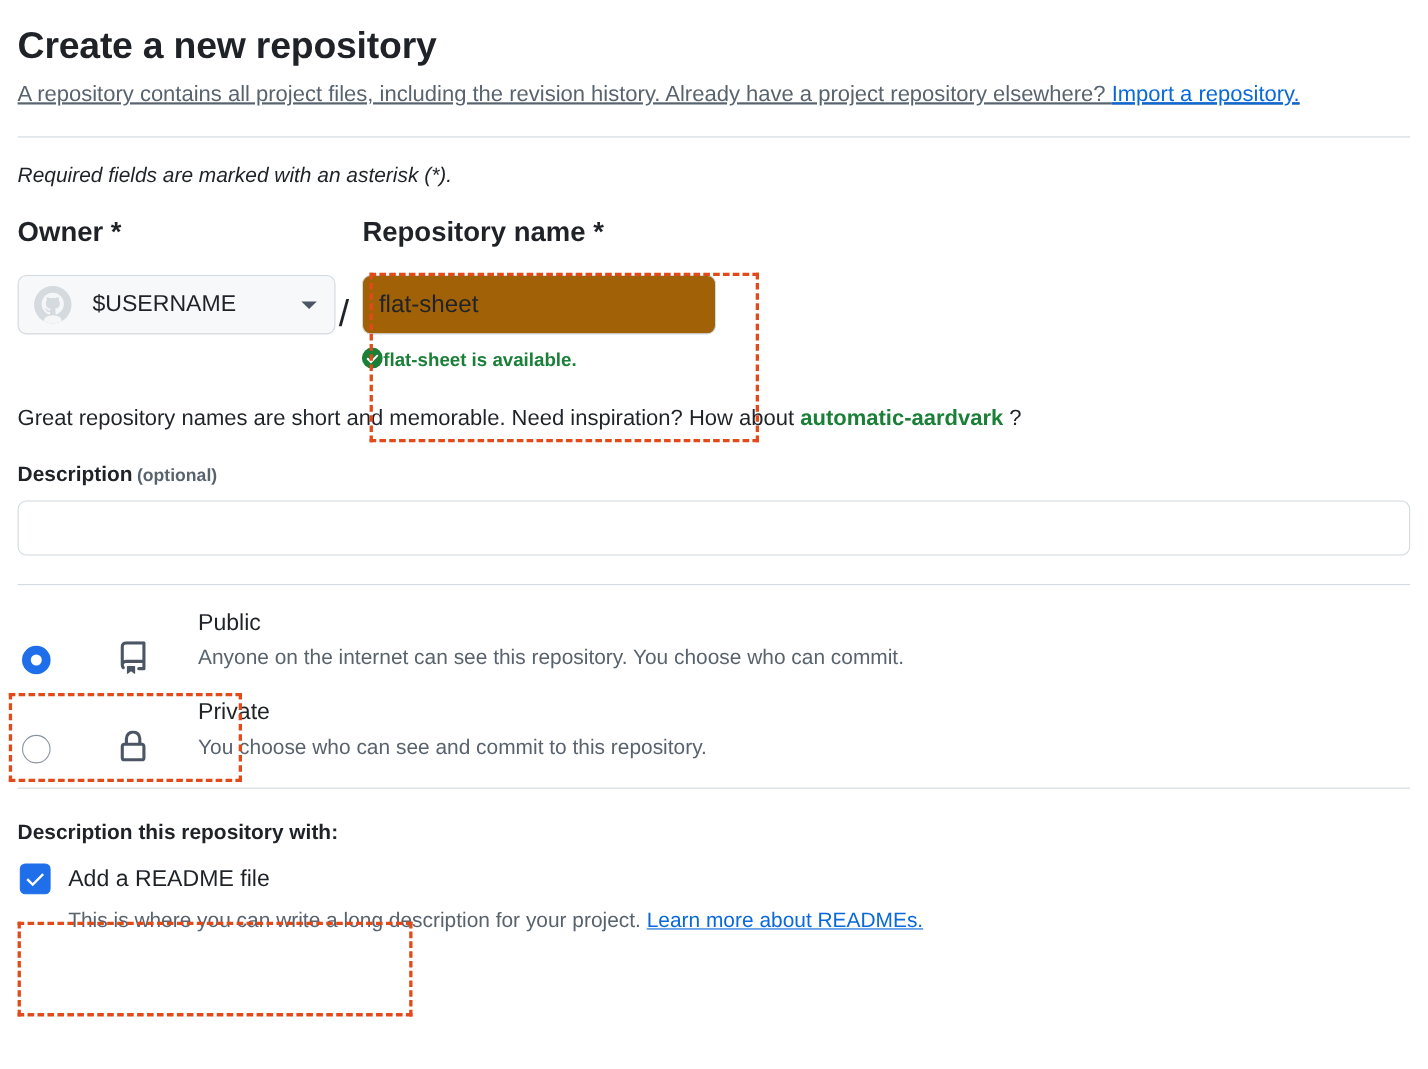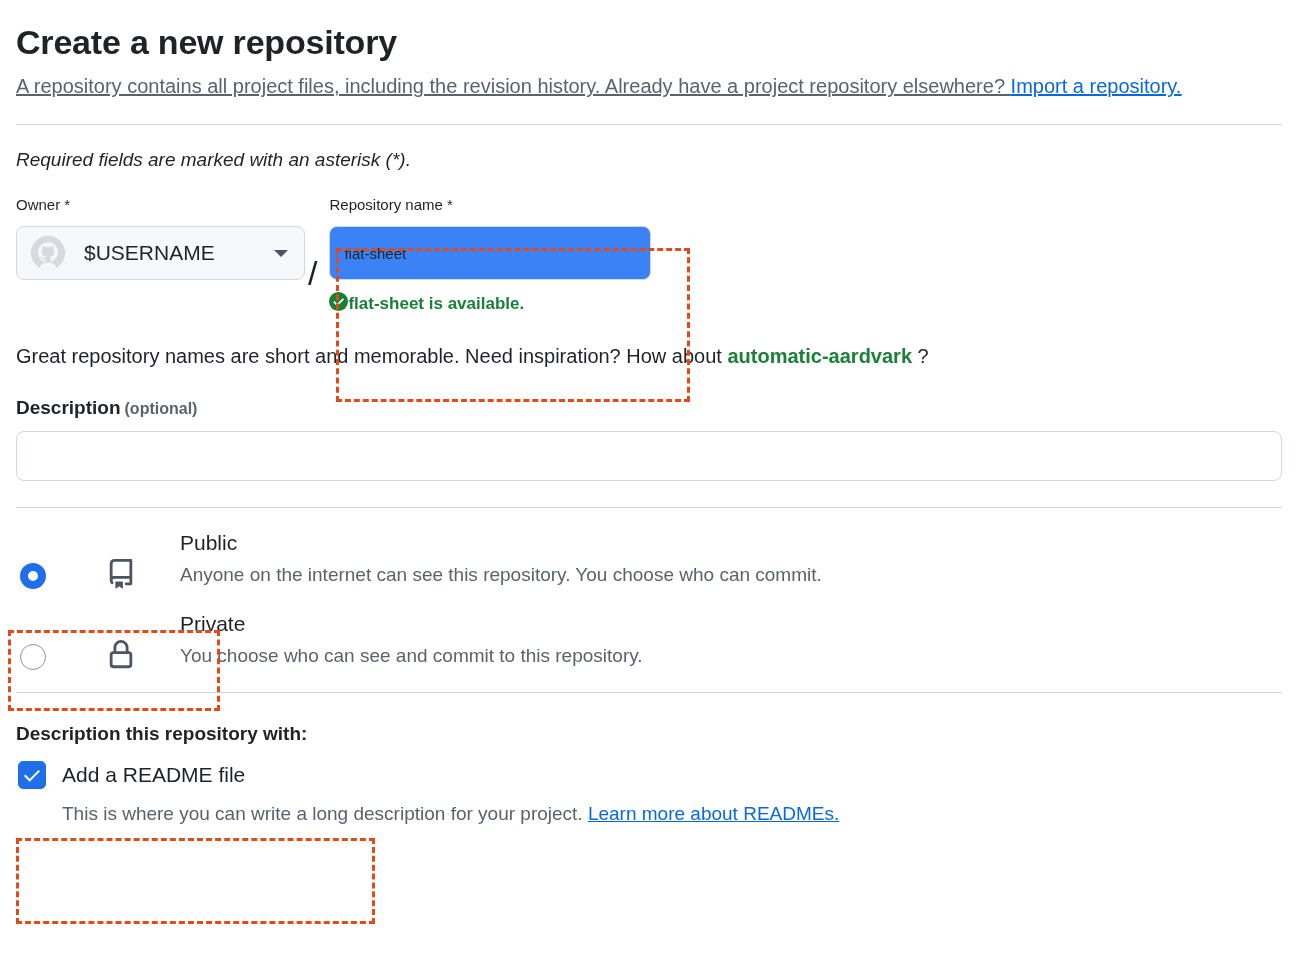--- a/index.html
+++ b/index.html
@@ -63,25 +63,25 @@
   }
 
   
   .name-row {
     display: flex;
     align-items: flex-start;
     margin-top: 22px;
     position: relative;
   }
   .field-label {
-    font-size: 15px;
-    font-weight: 400;
+    font-size: 25px;
+    font-weight: 700;
     color: #1f2328;
     line-height: 1.2;
-    margin-bottom: 12px;
+    margin-bottom: 24px;
     display: block;
     white-space: nowrap;
   }
   .owner-col { width: 290px; flex: 0 0 auto; }
   .owner-select {
     display: flex;
     align-items: center;
     gap: 19px;
     box-sizing: border-box;
     width: 289px;
@@ -155,24 +155,24 @@
     top: 838px;
     width: 353px;
     height: 80px;
   }
 
   .repo-input {
     box-sizing: border-box;
     width: 322px;
     height: 54px;
     padding: 4px 14px;
-    font-size: 15px;
+    font-size: 22px;
     font-family: "Liberation Sans", sans-serif;
     color: #1f2328;
-    background: #3b82f6;
+    background: #a16207;
     border: 1px solid #d1d9e0;
     border-radius: 8px;
     outline: none;
   }
   .availability {
     display: flex;
     align-items: center;
     gap: 0;
     margin-top: 12px;
     font-size: 17px;

